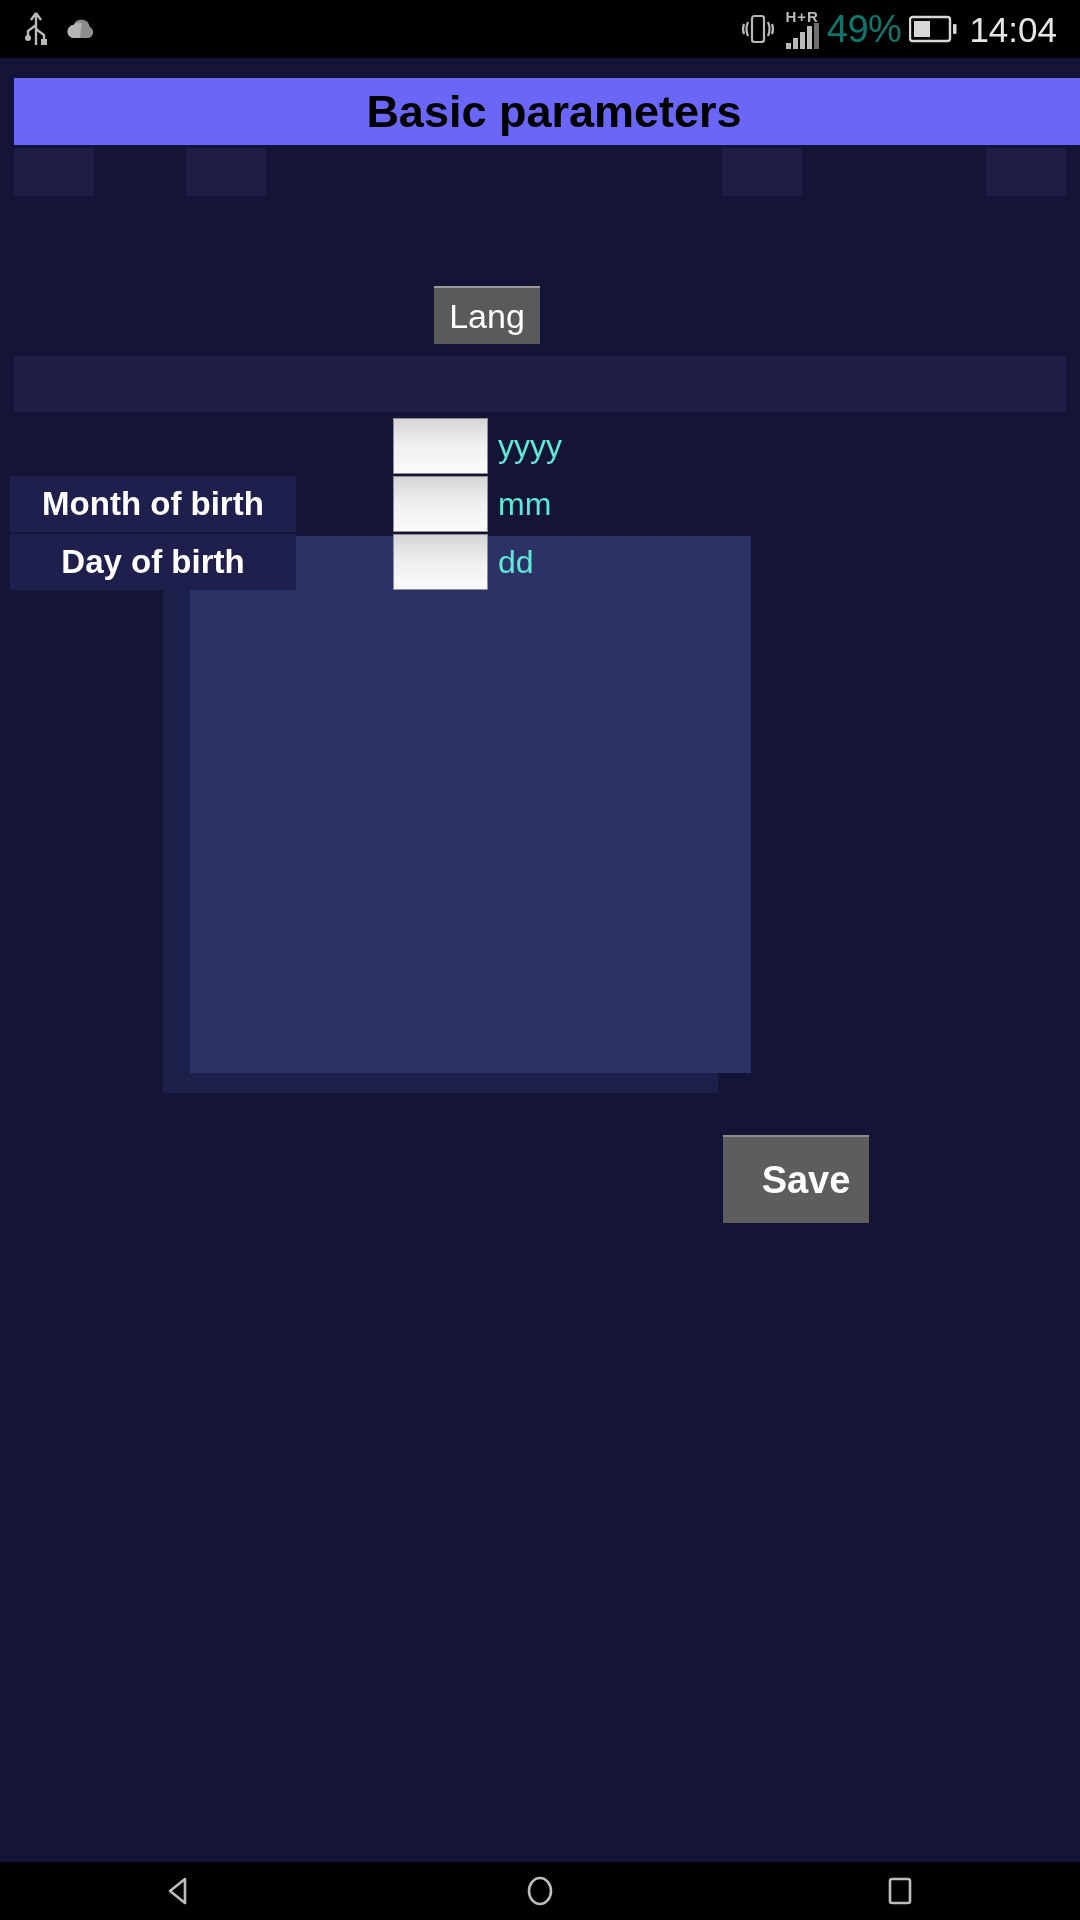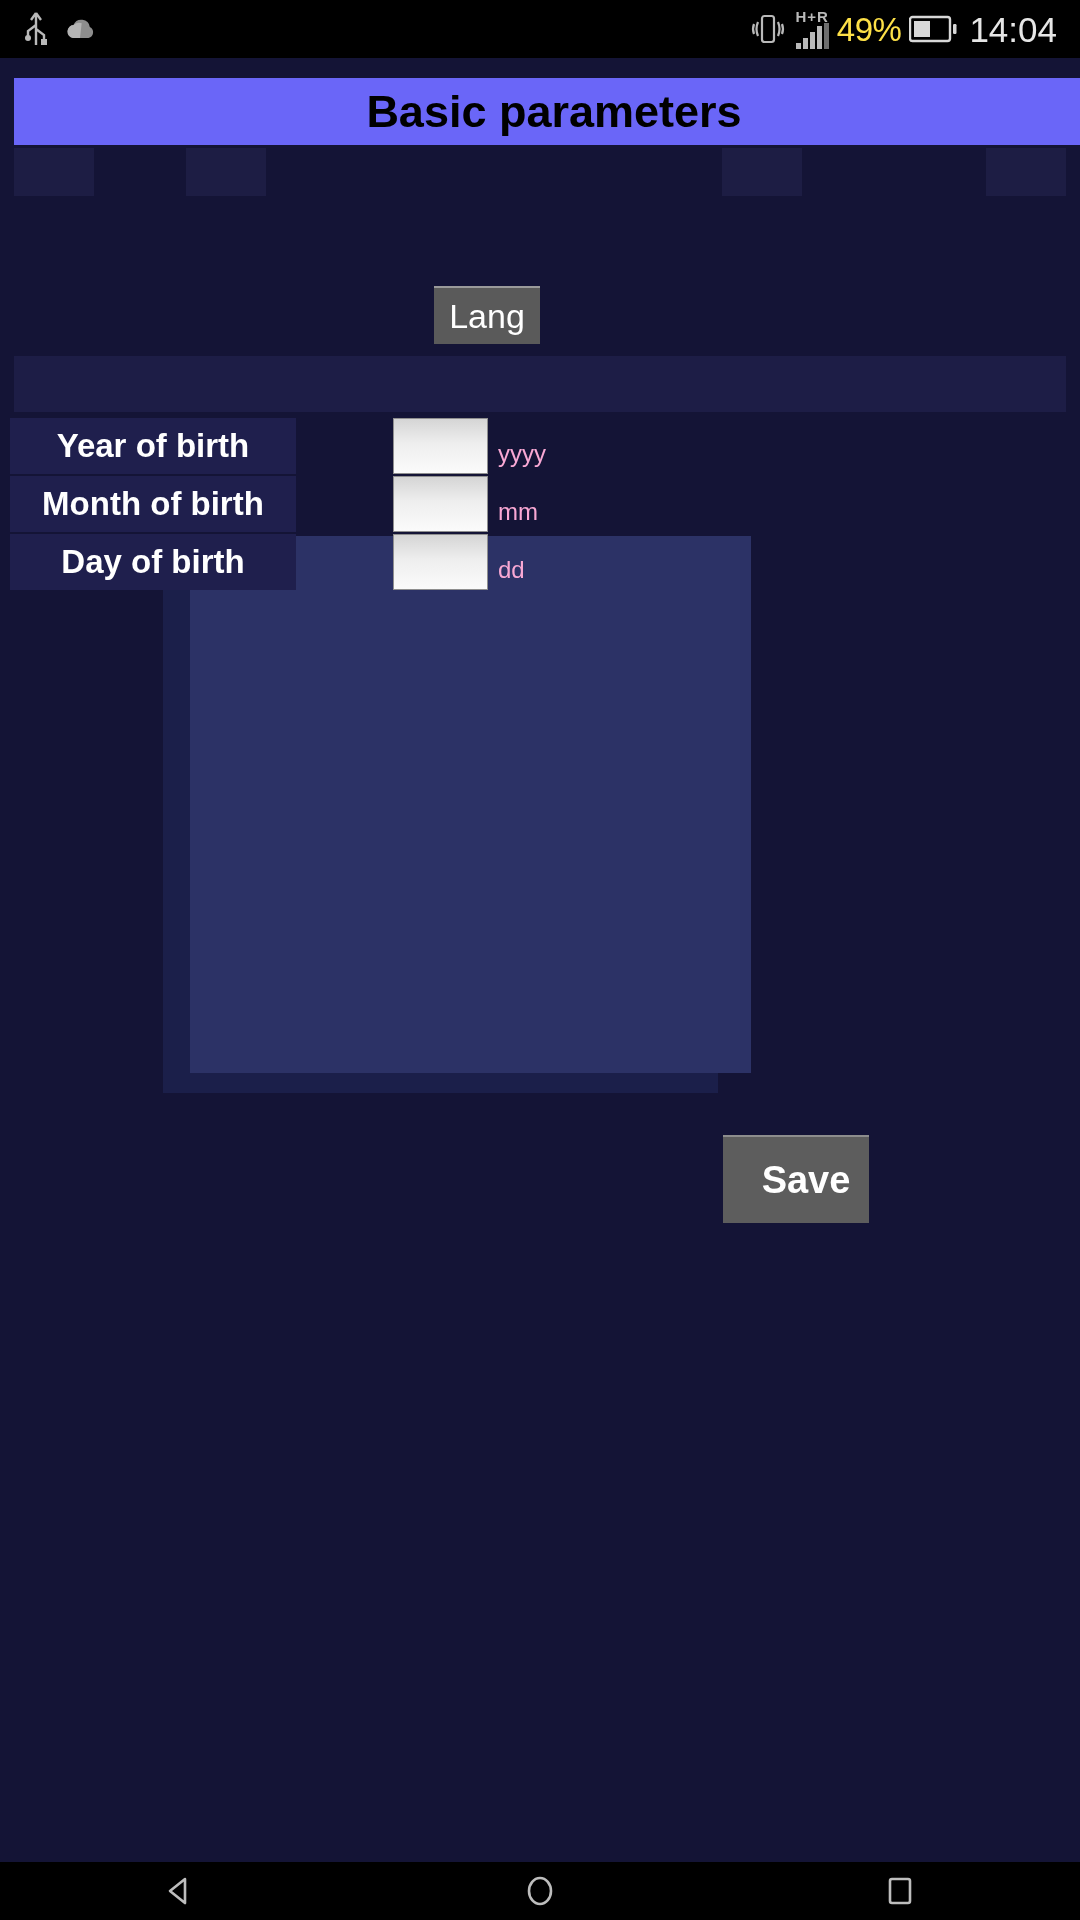--- a/index.html
+++ b/index.html
@@ -15,21 +15,21 @@
   #status-bar {
     position:absolute; left:0; top:0; width:1080px; height:58px;
     background:#000;
     display:flex; align-items:center; justify-content:space-between;
     padding:0 23px;
   }
   .sb-left { display:flex; align-items:center; gap:16px; }
   .sb-right { display:flex; align-items:center; gap:8px; }
   .sb-ico { color:#b9b9b9; display:flex; align-items:center; }
   .sb-txt {
-    color:#fde047; font-size:33px; font-weight:400;
+    color:#0f766e; font-size:38px; font-weight:400;
     letter-spacing:-0.5px; line-height:1;
   }
   .sb-clock {
     color:#e6e6e6; font-size:35px; font-weight:400;
     letter-spacing:0px; line-height:1; margin-left:4px;
   }
   .sig-wrap { display:flex; flex-direction:column; align-items:center; }
   .sig-lab {
     color:#b9b9b9; font-size:15px; line-height:1;
     letter-spacing:1px; margin-bottom:1px; font-weight:600;
@@ -102,23 +102,23 @@
   .row .fld {
     position:absolute; left:393px; top:0; width:95px; height:56px;
     background:linear-gradient(180deg,#d5d5d5 0%,#eeeeee 45%,#fbfbfb 100%);
     border:1px solid #8f8f8f;
     display:flex; align-items:center;
     padding-left:6px;
     cursor:text;
   }
   .row .fld .v { color:#000; font-size:44px; font-weight:400; line-height:1; }
   .row .hint {
-    position:absolute; left:498px; top:8px; height:56px;
+    position:absolute; left:498px; top:0; height:56px;
     display:flex; align-items:center;
-    color:#f9a8d4; font-size:24px; font-weight:400; white-space:nowrap;
+    color:#5eead4; font-size:32px; font-weight:400; white-space:nowrap;
   }
 
   #row-year  { top:360px; }
   #row-month { top:418px; }
   #row-day   { top:476px; }
   #row-tasks { top:649px; }
 
   #row-tasks .label-bg { background:#22224f; }
   #row-tasks .hint { left:486px; }
 
@@ -204,23 +204,20 @@
     <span class="t">Lang</span>
   </div>
 
   <div id="strip"></div>
 
   <div id="panel-shadow"></div>
   <div id="inner-panel"></div>
 
 
   <div class="row" id="row-year">
-    <div class="label-bg">
-      <span class="t">Year of birth</span>
-    </div>
     <div class="fld">
       <span class="v"></span>
     </div>
     <div class="hint">yyyy</div>
   </div>
 
   <div class="row" id="row-month">
     <div class="label-bg">
       <span class="t">Month of birth</span>
     </div>

